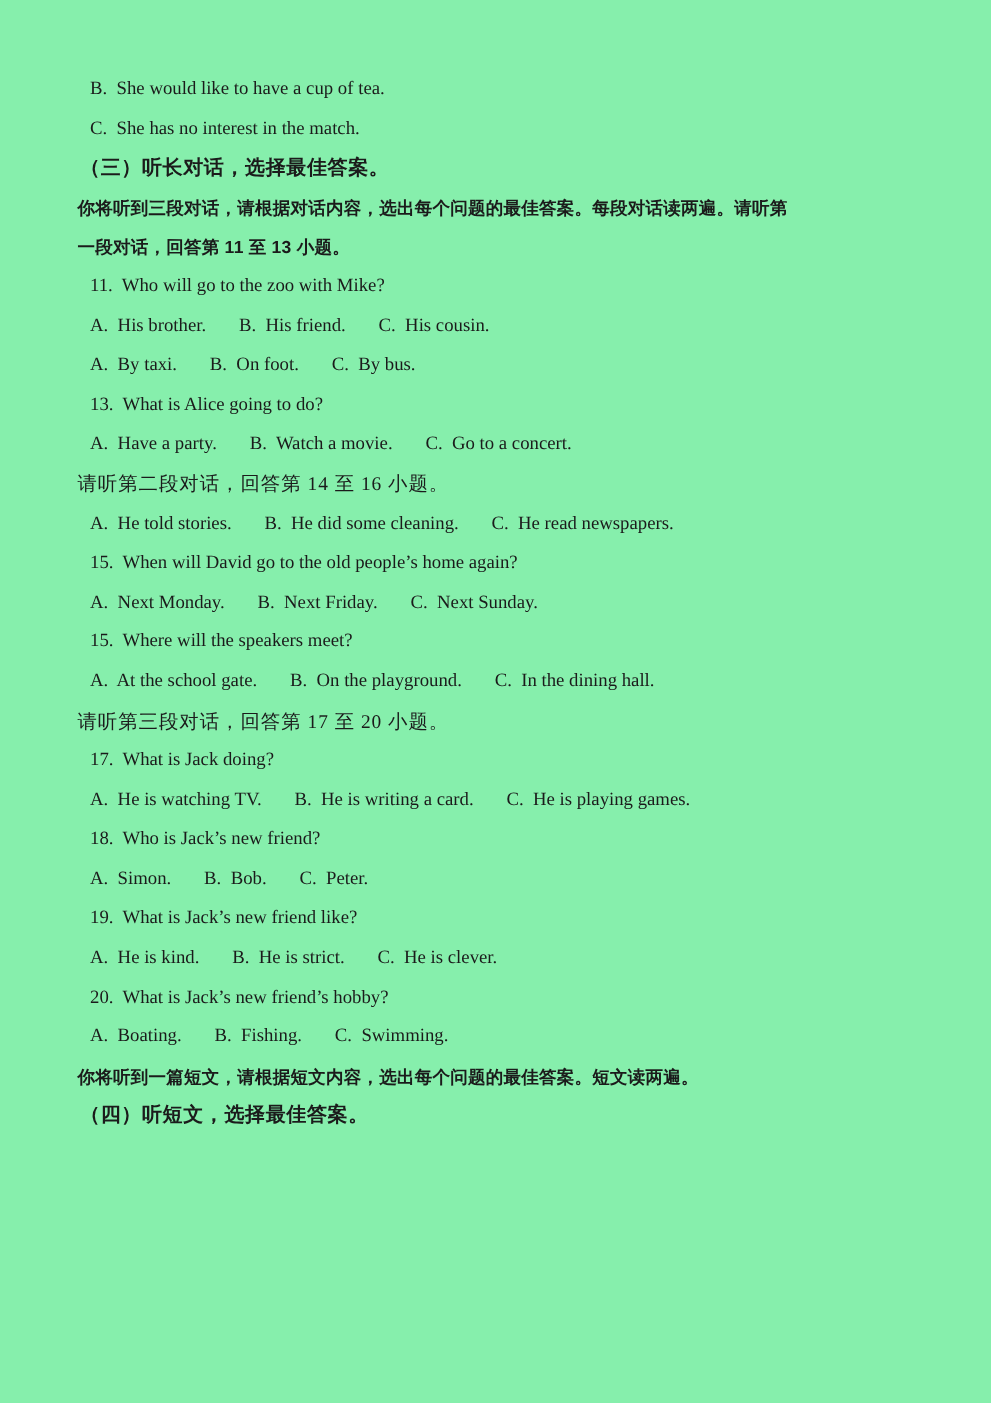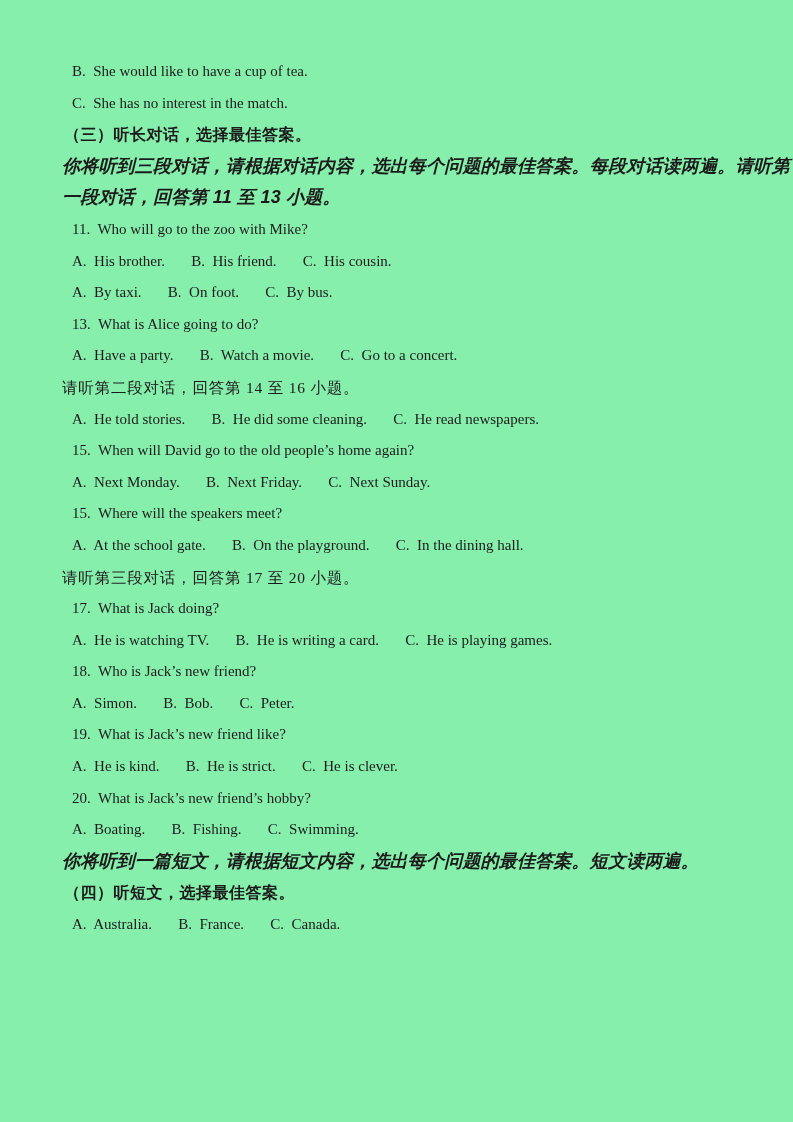--- a/index.html
+++ b/index.html
@@ -37,23 +37,22 @@
     font-family: "Liberation Sans", sans-serif;
     font-weight: 700;
     font-size: 16px;
     padding-left: 2px;
     letter-spacing: 0.5px;
   }
   
   .para {
     font-family: "Liberation Sans", sans-serif;
     font-weight: 700;
-    font-size: 18px;
+    font-size: 14px;
     letter-spacing: 0.2px;
-    font-style: italic;
   }
   
   .note {
     font-family: "Liberation Serif", serif;
     font-size: 15.5px;
     letter-spacing: 0.8px;
   }
 </style>
 </head>
 <body>
@@ -80,15 +79,14 @@
       <div class="line question">17.  What is Jack doing?</div>
       <div class="line option">A.  He is watching TV.       B.  He is writing a card.       C.  He is playing games.</div>
       <div class="line question">18.  Who is Jack’s new friend?</div>
       <div class="line option">A.  Simon.       B.  Bob.       C.  Peter.</div>
       <div class="line question">19.  What is Jack’s new friend like?</div>
       <div class="line option">A.  He is kind.       B.  He is strict.       C.  He is clever.</div>
       <div class="line question">20.  What is Jack’s new friend’s hobby?</div>
       <div class="line option">A.  Boating.       B.  Fishing.       C.  Swimming.</div>
       <div class="line para">你将听到一篇短文，请根据短文内容，选出每个问题的最佳答案。短文读两遍。</div>
       <div class="line heading">（四）听短文，选择最佳答案。</div>
-      <div class="line option">A.  Australia.       B.  France.       C.  Canada.</div>
     </div>
 </div>
 
 </body></html>

